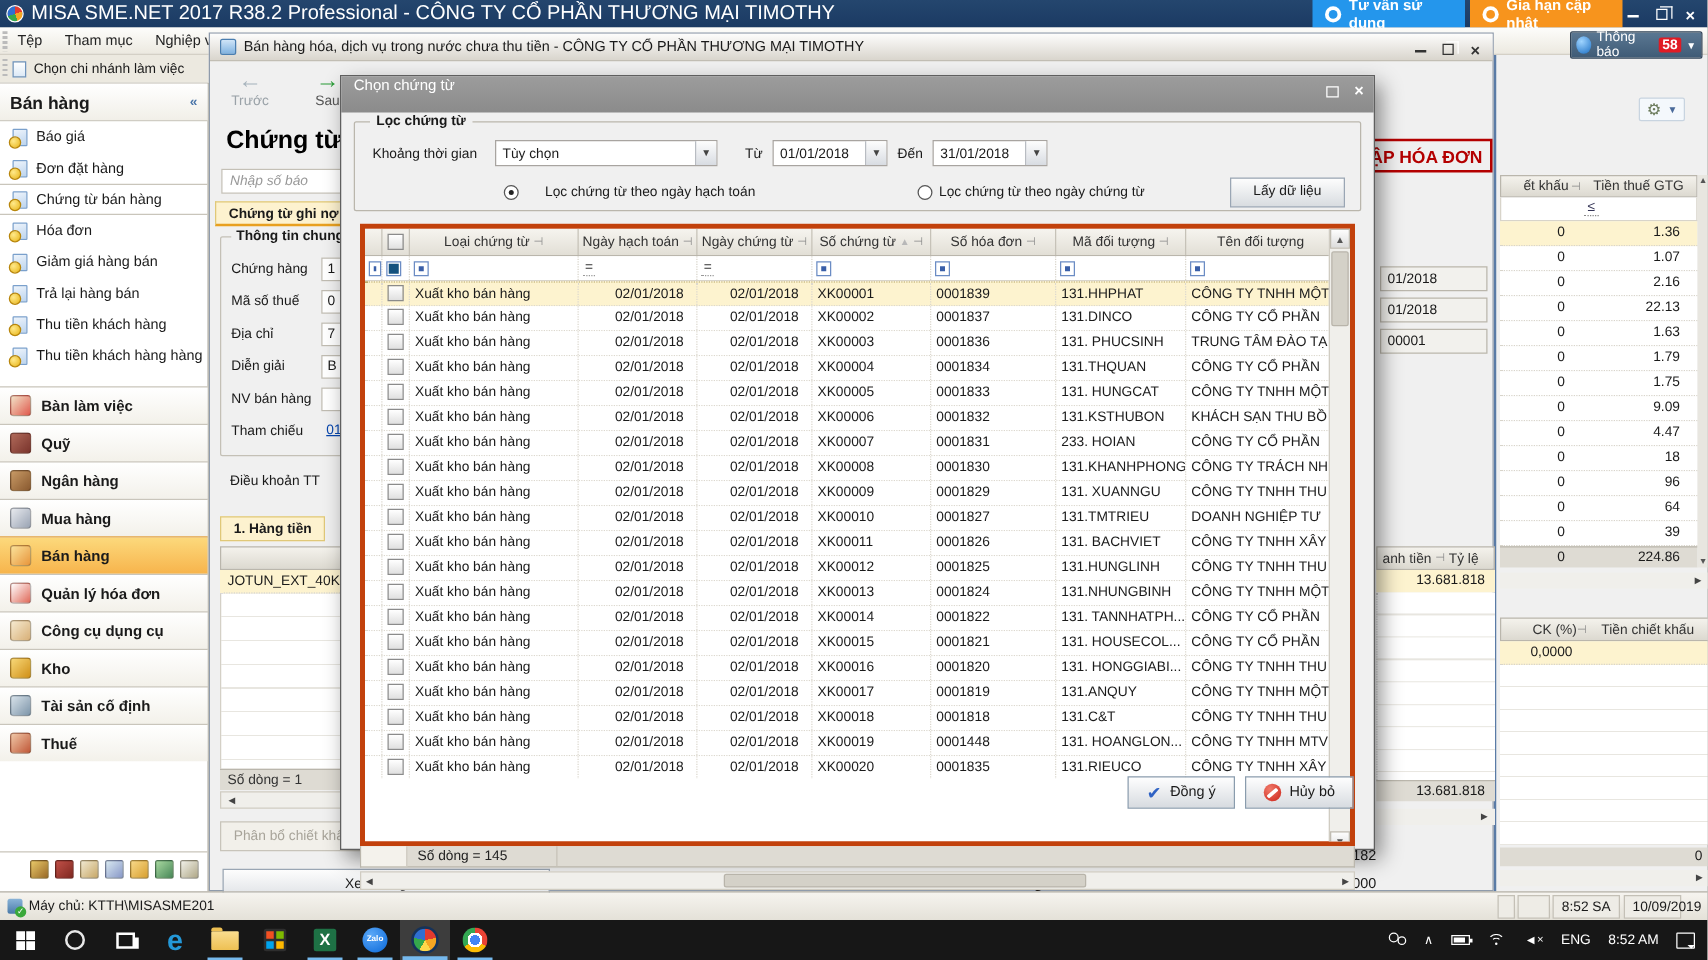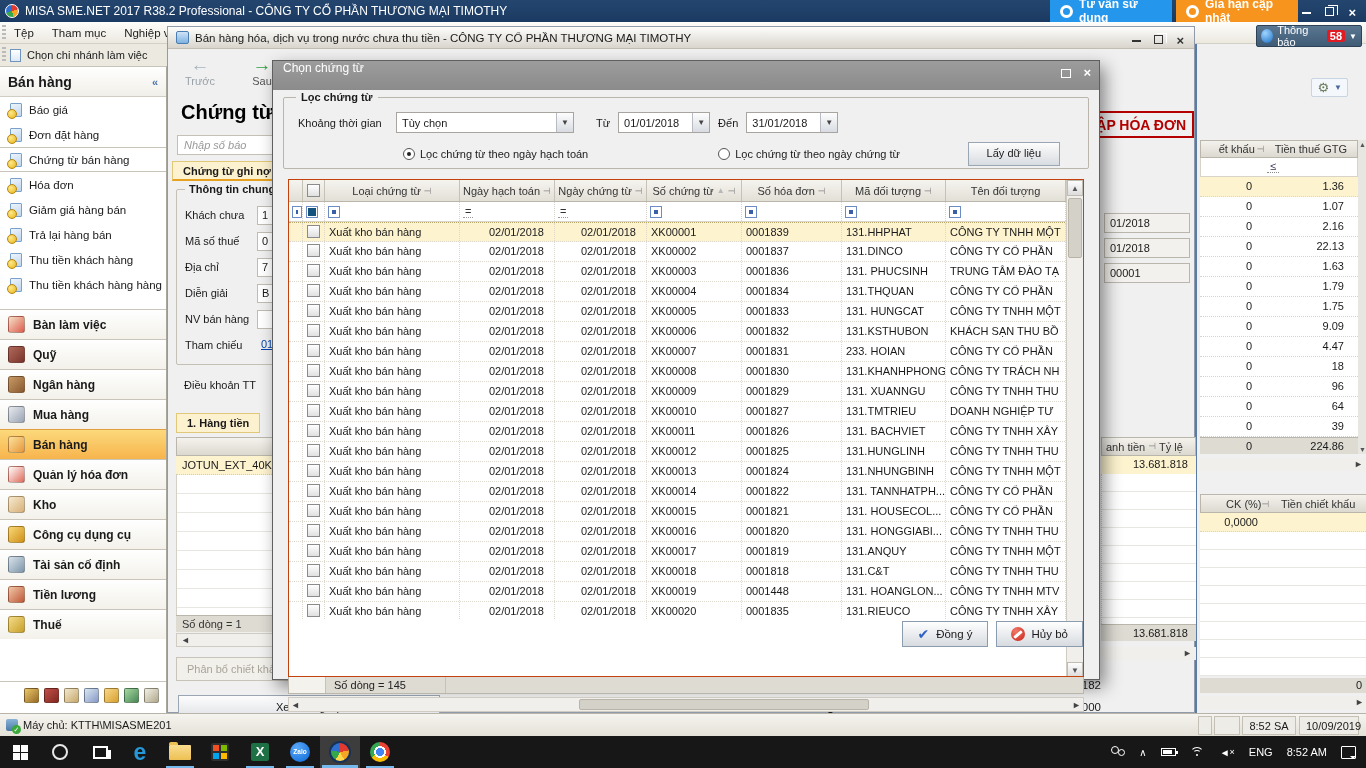--- a/index.html
+++ b/index.html
@@ -2,21 +2,21 @@
 <html><head>
 <meta charset="utf-8">
 <style>
   *{margin:0;padding:0;box-sizing:border-box}
   body{font-family:"Liberation Sans","DejaVu Sans",sans-serif;background:#444}
   .screen{position:relative;width:1366px;height:768px;overflow:hidden;background:#e8e6e0;font-size:11px;color:#1a1a1a}
 
   
   .titlebar{position:absolute;left:0;top:0;width:1366px;height:22px;background:linear-gradient(#24466e,#1b3a63);display:flex;align-items:center;color:#fff}
   .misa-logo{width:14px;height:14px;border-radius:50%;margin:0 6px 0 5px;background:conic-gradient(#e23a2e 0 20%,#f5a623 20% 45%,#35a84c 45% 70%,#2f6fd0 70% 100%);border:1px solid #fff}
-  .app-title{font-size:12px;white-space:nowrap}
+  .app-title{font-size:16px;white-space:nowrap}
   .tb-btn{position:absolute;top:0;height:22px;display:flex;align-items:center;gap:6px;padding:0 10px;font-weight:bold;font-size:12px;color:#fff;cursor:pointer}
   .tb-consult{left:1050px;width:122px;background:#2496ec}
   .tb-renew{left:1176px;width:122px;background:#f7941d}
   .badge-ico{width:13px;height:13px;border-radius:50%;background:#fff;position:relative;flex:0 0 auto}
   .badge-ico::after{content:"";position:absolute;inset:3px;border-radius:50%;background:#2496ec}
   .tb-renew .badge-ico::after{background:#f7941d}
   .win-ctl{display:flex;gap:14px;position:absolute;right:10px;top:4px;color:#fff;font-size:12px}
   .wc-min{width:9px;height:2px;background:#fff;margin-top:8px}
   .wc-max{width:9px;height:9px;border:1px solid #fff;margin-top:3px;position:relative}
   .wc-max::before{content:"";position:absolute;left:2px;top:-3px;width:9px;height:9px;border:1px solid #fff;border-bottom:none;border-left:none}
@@ -152,21 +152,21 @@
   .fgroup{position:absolute;left:10px;top:36px;width:806px;height:72px;border:1px solid #bab6ac;border-radius:2px}
   .fg-title{position:absolute;left:12px;top:-7px;background:#f0f0f0;padding:0 5px;font-weight:bold}
   .fg-row1{position:absolute;left:14px;top:14px;display:flex;align-items:center;gap:8px}
   .combo{height:21px;border:1px solid #a8a4a0;background:#fff;display:flex;align-items:center;justify-content:space-between;padding-left:5px}
   .combo .dd{width:17px;height:19px;background:linear-gradient(#fdfdfd,#d8dce2);border-left:1px solid #b8bcc2;color:#444;font-size:8px;text-align:center;line-height:19px}
   .fg-row2{position:absolute;left:14px;top:44px;display:flex;align-items:center}
   .radio{width:12px;height:12px;border:1px solid #555;border-radius:50%;background:#fff;position:relative;flex:0 0 auto}
   .radio.on::after{content:"";position:absolute;inset:3px;border-radius:50%;background:#222}
   .load-btn{width:92px;height:24px;border:1px solid #9aa6b4;background:linear-gradient(#fdfdfd,#d8dce0);text-align:center;padding-top:4px;cursor:pointer}
 
-  .dtable{position:absolute;left:15px;top:118px;width:796px;height:498px;border:1px solid #c2410c;background:#fff;overflow:hidden}
+  .dtable{position:absolute;left:15px;top:118px;width:796px;height:498px;border:4px solid #c2410c;background:#fff;overflow:hidden}
   .c0{width:14px}.c1{width:22px}.c2{width:135px}.c3{width:95px}.c4{width:92px}.c5{width:95px}.c6{width:100px}.c7{width:104px}.c8{width:120px}
   .thead{display:flex;height:22px;background:linear-gradient(#f6f4ef,#e2dfd6);border-bottom:1px solid #bab6ac}
   .th{border-right:1px solid #c6c2b8;display:flex;align-items:center;justify-content:center;gap:3px;color:#333;white-space:nowrap;overflow:hidden;position:relative}
   .pin{color:#8a8a8a;font-size:9px}
   .sort{color:#b8b8b8;font-size:8px}
   .frow{display:flex;height:20px;border-bottom:1px solid #d8d4ca;background:#fff}
   .fc{border-right:1px dotted #d8d4ca;display:flex;align-items:center;padding-left:3px;gap:2px}
   .flt{width:12px;height:12px;border:1px solid #6b8cc4;background:#fff;position:relative;display:inline-block}
   .flt::after{content:"";position:absolute;inset:3px;background:#3a5fa8}
   .flt.filled::after{inset:1px;background:#15527e}
@@ -407,21 +407,21 @@
       </div>
     </div>
     <div class="heading">Chứng từ</div>
     <div class="searchbox">Nhập số báo</div>
     <div class="doc-tab">Chứng từ ghi nợ</div>
     <div class="info-group">
       <span class="ig-title">Thông tin chung</span>
       <div style="padding-top:12px">
 
           <div class="fld">
-            <span class="fld-label">Khách chưa</span>
+            <span class="fld-label">Chứng hàng</span>
             <span class="fld-box">1</span>
           </div>
 
           <div class="fld">
             <span class="fld-label">Mã số thuế</span>
             <span class="fld-box">0</span>
           </div>
 
           <div class="fld">
             <span class="fld-label">Địa chỉ</span>
@@ -555,37 +555,33 @@
         </div>
 
 
         <div class="section">
           <span class="sic"></span>
           <span>Quản lý hóa đơn</span>
         </div>
 
         <div class="section">
           <span class="sic"></span>
-          <span>Kho</span>
+          <span>Công cụ dụng cụ</span>
         </div>
 
         <div class="section">
           <span class="sic"></span>
-          <span>Công cụ dụng cụ</span>
+          <span>Kho</span>
         </div>
 
         <div class="section">
           <span class="sic"></span>
           <span>Tài sản cố định</span>
         </div>
 
-        <div class="section">
-          <span class="sic"></span>
-          <span>Tiền lương</span>
-        </div>
 
         <div class="section">
           <span class="sic"></span>
           <span>Thuế</span>
         </div>
       </div>
     <div class="sb-minis">
       <span class="mini"></span>
       <span class="mini"></span>
       <span class="mini"></span>
@@ -618,21 +614,21 @@
           <span class="dd">▼</span>
         </div>
         <span>Đến</span>
         <div class="combo" style="width:92px">
           <span>31/01/2018</span>
           <span class="dd">▼</span>
         </div>
       </div>
       <div class="fg-row2">
         <span class="radio on" style="margin-left:105px"></span>
-        <span style="margin-left:5px">Lọc chứng từ theo ngày hạch toán</span>
+        <span style="margin-left:21px">Lọc chứng từ theo ngày hạch toán</span>
         <span class="radio" style="margin-left:130px"></span>
         <span style="margin-left:5px">Lọc chứng từ theo ngày chứng từ</span>
         <div class="load-btn" style="margin-left:68px">Lấy dữ liệu</div>
       </div>
     </div>
 
     <div class="dtable">
       <div class="thead">
         <div class="th c0"></div>
         <div class="th c1">
@@ -1004,21 +1000,21 @@
       </div>
     </div>
   </div>
 
   <div class="statusbar">
     <span class="srv-ico"></span>
     <span>Máy chủ: KTTH\MISASME201</span>
     <span class="st-cell" style="left:1198px;width:14px"></span>
     <span class="st-cell" style="left:1214px;width:26px"></span>
     <span class="st-cell" style="left:1242px;width:54px">8:52 SA</span>
-    <span class="st-cell" style="left:1299px;width:60px">10/09/2019</span>
+    <span class="st-cell" style="left:1299px;width:46px">10/09/2019</span>
   </div>
 
   <div class="taskbar">
     <div class="tk-slot">
         <span class="start">
           <i></i>
           <i></i>
           <i></i>
           <i></i>
         </span>

